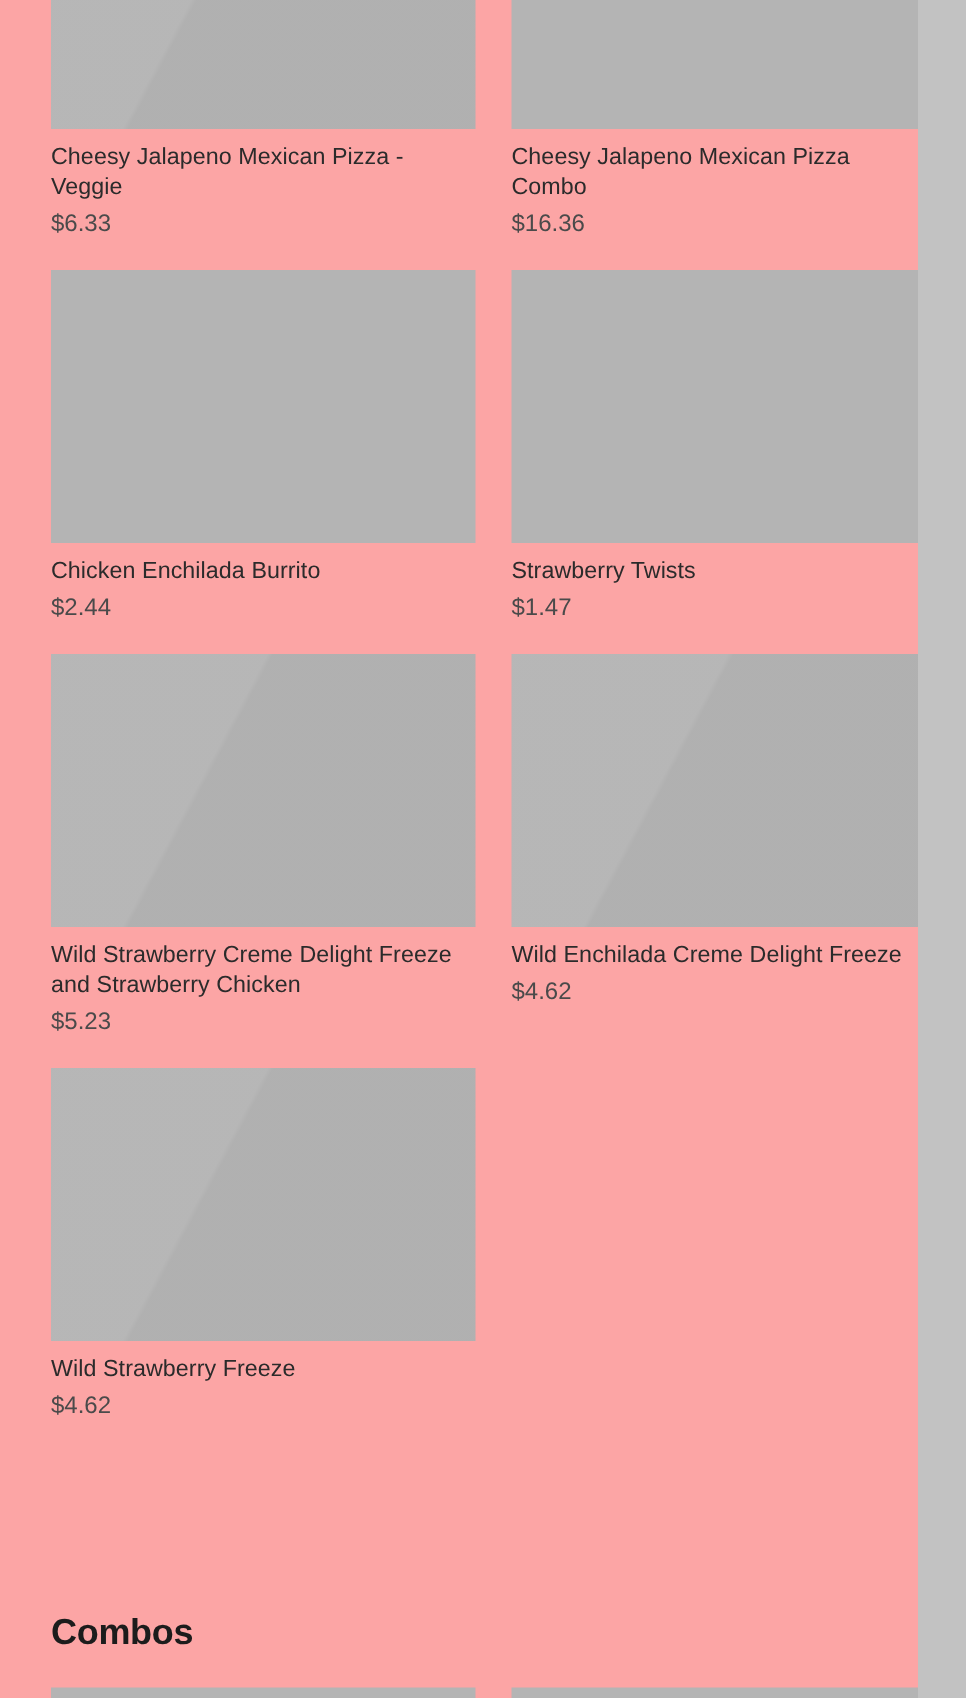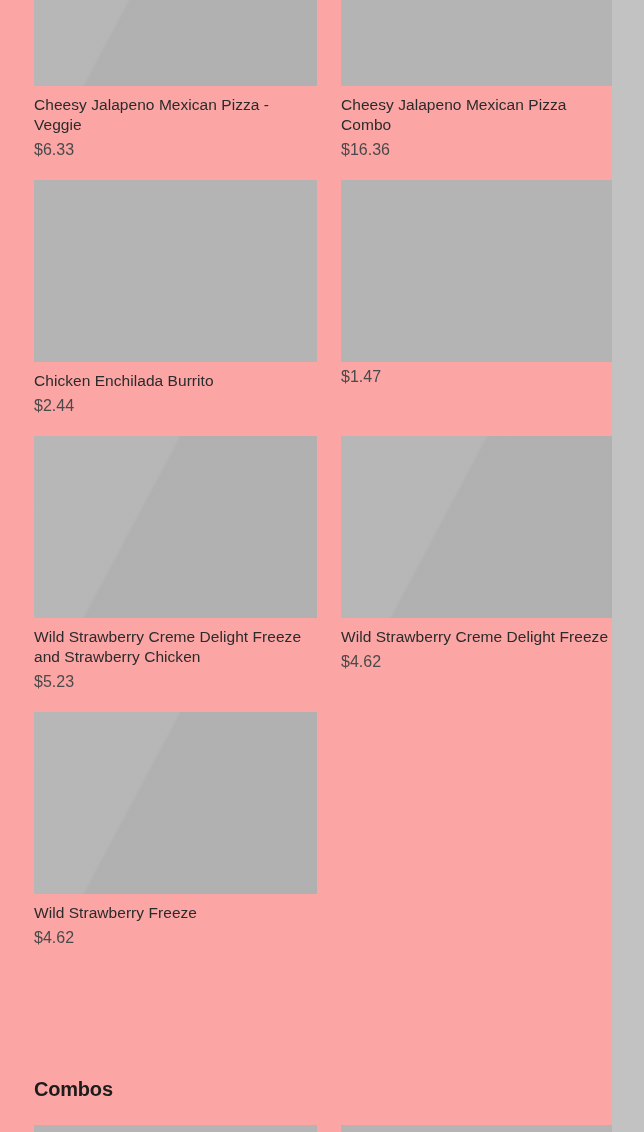--- a/index.html
+++ b/index.html
@@ -76,21 +76,21 @@
     color: #4a4a4a;
     font-weight: 400;
     margin-top: 7px;
   }
 
   
   .section-heading {
     position: absolute;
     left: 34px;
     top: 1073px;
-    font-size: 20px;
+    font-size: 24px;
     line-height: 32px;
     font-weight: 700;
     color: #1c1c1c;
     letter-spacing: -0.2px;
     text-align: center;
   }
 
   
   .next-section-grid {
     position: absolute;
@@ -126,32 +126,33 @@
     </div>
 
     <div class="product-card">
       <div class="product-thumb"></div>
       <div class="product-name">Chicken Enchilada Burrito</div>
       <div class="product-price">$2.44</div>
     </div>
 
     <div class="product-card">
       <div class="product-thumb"></div>
+      <div class="product-name">Strawberry Twists</div>
       <div class="product-price">$1.47</div>
     </div>
 
     <div class="product-card">
       <div class="product-thumb sheen"></div>
       <div class="product-name">Wild Strawberry Creme Delight Freeze and Strawberry Chicken</div>
       <div class="product-price">$5.23</div>
     </div>
 
     <div class="product-card">
       <div class="product-thumb sheen"></div>
-      <div class="product-name">Wild Strawberry Creme Delight Freeze</div>
+      <div class="product-name">Wild Enchilada Creme Delight Freeze</div>
       <div class="product-price">$4.62</div>
     </div>
 
     <div class="product-card">
       <div class="product-thumb sheen"></div>
       <div class="product-name">Wild Strawberry Freeze</div>
       <div class="product-price">$4.62</div>
     </div>
 
   </div>

